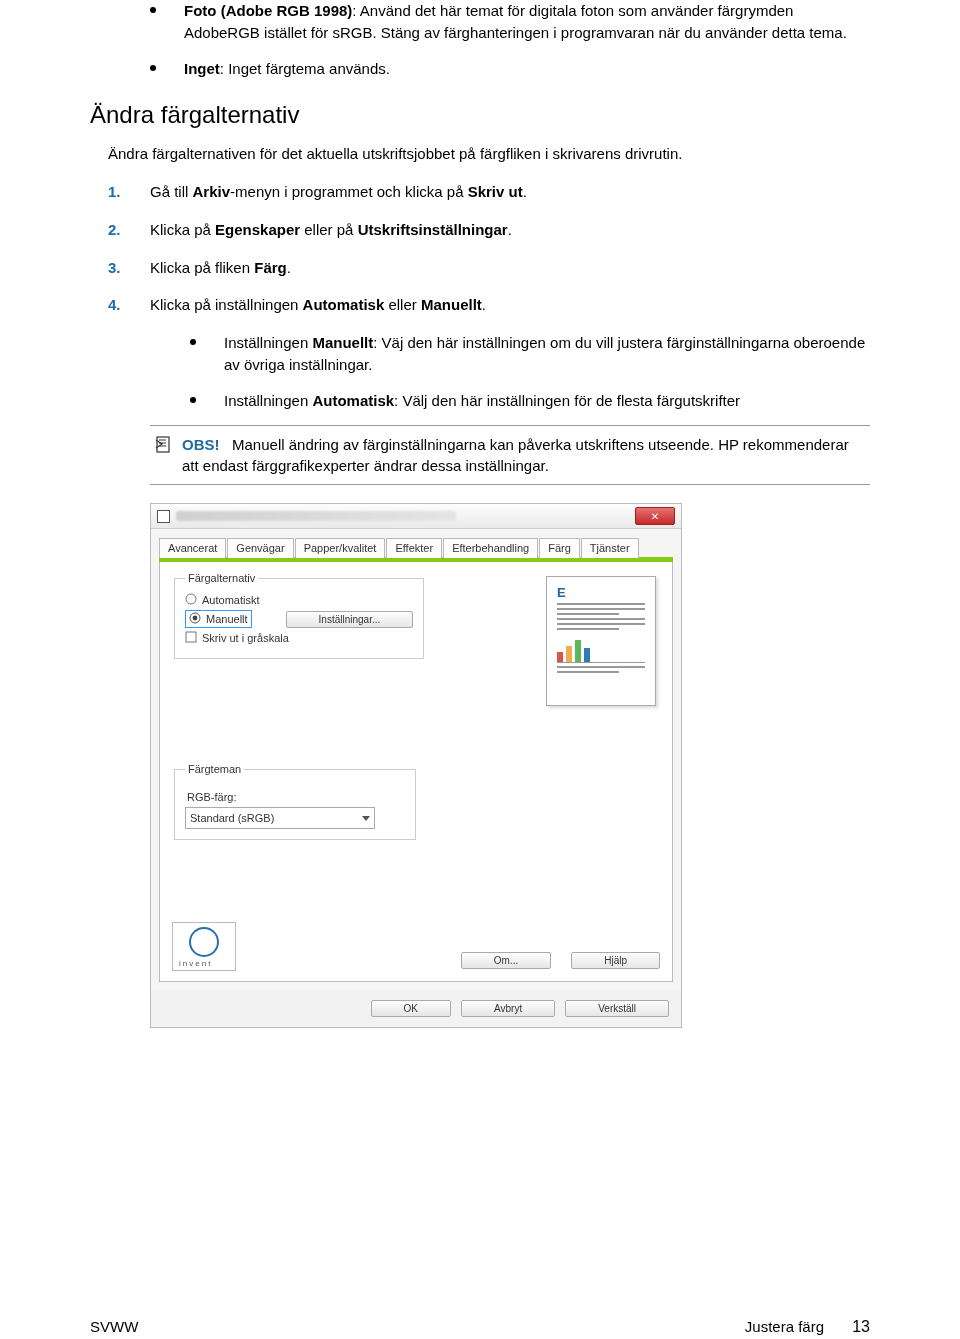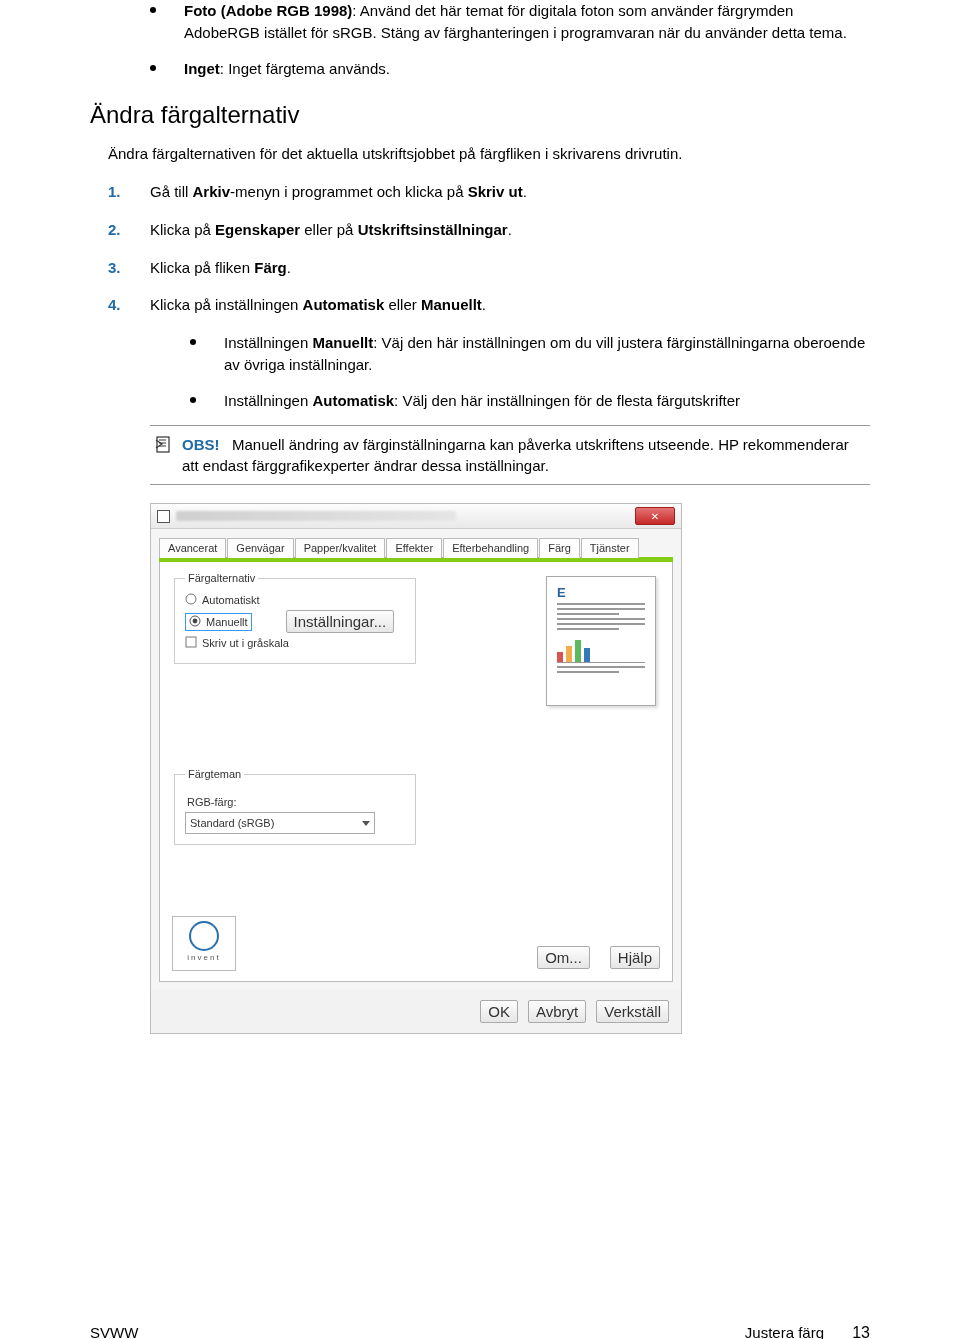--- a/index.html
+++ b/index.html
@@ -153,22 +153,22 @@
   .sel-highlight {
     border: 1px solid #3399ff;
     padding: 1px 3px;
     display: inline-flex;
     align-items: center;
     gap: 5px;
   }
   .btn {
     border: 1px solid #aaa;
     background: linear-gradient(#fdfdfd,#e6e6e6);
-    padding: 2px 7px;
-    font-size: 15px;
+    padding: 2px 32px;
+    font-size: 10px;
     border-radius: 2px;
   }
   .preview {
     position: absolute;
     top: 14px;
     right: 16px;
     width: 110px;
     height: 130px;
     border: 1px solid #aaa;
     background: #fff;
@@ -180,22 +180,21 @@
   .preview .line { height:2px; background:#999; margin:3px 0; }
   .preview .line.short { width:70%; }
   .preview .chart-row { display:flex; align-items:flex-end; gap:3px; height:26px; margin-top:6px; border-bottom:1px solid #999;}
   .preview .bar { width:6px; }
   .hp-logo-box {
     position:absolute;
     left:12px;
     bottom:10px;
     border:1px solid #bbb;
     width:50px;
-    padding:4px 6px 8px 6px;
-    text-align:center;
+    padding:4px 6px 2px 6px;
     font-size:8px;
     color:#555;
     letter-spacing:2px;
   }
   .hp-circle{width:26px;height:26px;border:2px solid #2a6fb0;border-radius:50%;margin:0 auto 2px;}
   .lower-btns{
     position:absolute;
     right:12px;
     bottom:12px;
     display:flex; gap:20px;

